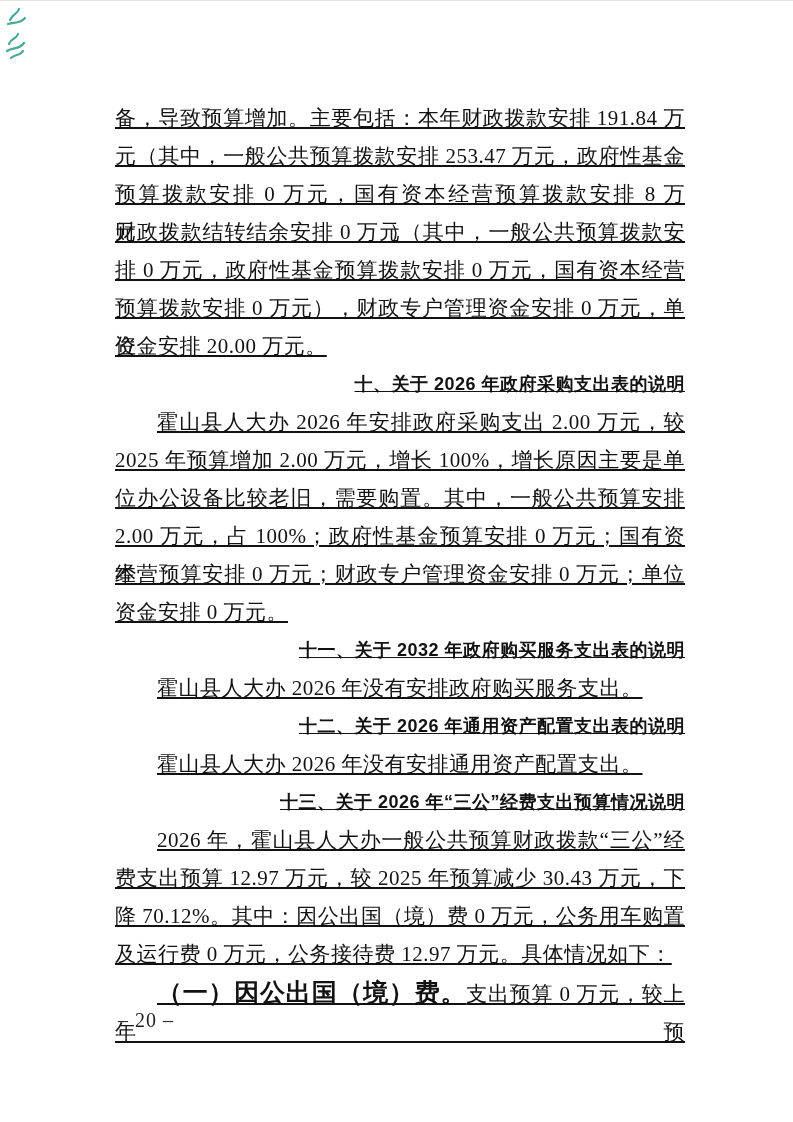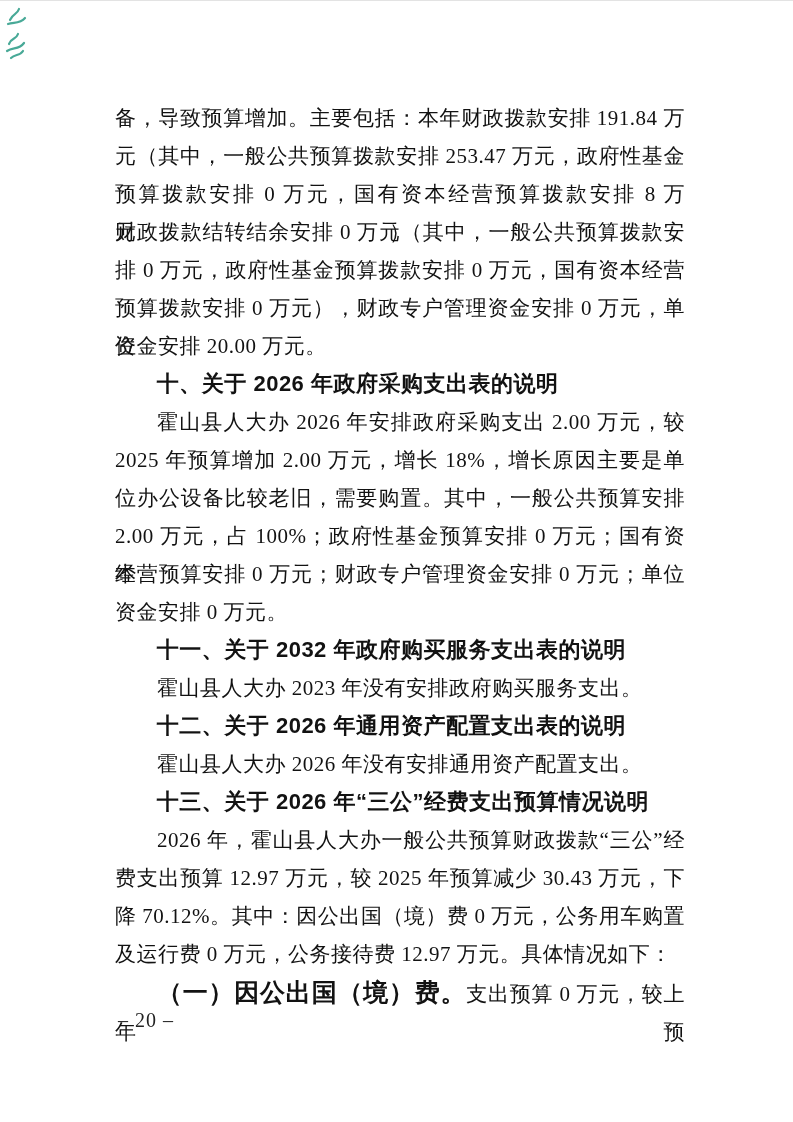--- a/index.html
+++ b/index.html
@@ -33,34 +33,36 @@
     left: 115px;
     top: 98px;
     width: 570px;
   }
   .line {
     height: 38px;
     line-height: 38px;
     font-size: 21px;
     white-space: normal;
     letter-spacing: 0.5px;
+    text-decoration: underline;
   }
   .just {
     text-align: justify;
     text-align-last: justify;
   }
   .indent {
     text-indent: 2em;
   }
   .heading {
     font-family: "Liberation Sans", "DejaVu Sans", sans-serif;
     font-weight: 700;
-    font-size: 22px;
+    font-size: 18px;
     text-indent: 1.9em;
     letter-spacing: 0.5px;
+    text-align: right;
   }
   .bold-lead {
     font-family: "Liberation Sans", "DejaVu Sans", sans-serif;
     font-weight: 700;
     font-size: 25px;
   }
   .footer {
     position: absolute;
     left: 118px;
     top: 1004px;
@@ -90,27 +92,27 @@
   <div class="content" id="content">
       <div class="line just">备，导致预算增加。主要包括：本年财政拨款安排 191.84 万</div>
       <div class="line just">元（其中，一般公共预算拨款安排 253.47 万元，政府性基金</div>
       <div class="line just">预算拨款安排 0 万元，国有资本经营预算拨款安排 8 万元），</div>
       <div class="line just">财政拨款结转结余安排 0 万元（其中，一般公共预算拨款安</div>
       <div class="line just">排 0 万元，政府性基金预算拨款安排 0 万元，国有资本经营</div>
       <div class="line just">预算拨款安排 0 万元），财政专户管理资金安排 0 万元，单位</div>
       <div class="line">资金安排 20.00 万元。</div>
       <div class="line heading">十、关于 2026 年政府采购支出表的说明</div>
       <div class="line just indent">霍山县人大办 2026 年安排政府采购支出 2.00 万元，较</div>
-      <div class="line just">2025 年预算增加 2.00 万元，增长 18%，增长原因主要是单</div>
+      <div class="line just">2025 年预算增加 2.00 万元，增长 100%，增长原因主要是单</div>
       <div class="line just">位办公设备比较老旧，需要购置。其中，一般公共预算安排</div>
       <div class="line just">2.00 万元，占 100%；政府性基金预算安排 0 万元；国有资本</div>
       <div class="line just">经营预算安排 0 万元；财政专户管理资金安排 0 万元；单位</div>
       <div class="line">资金安排 0 万元。</div>
       <div class="line heading">十一、关于 2032 年政府购买服务支出表的说明</div>
-      <div class="line indent">霍山县人大办 2023 年没有安排政府购买服务支出。</div>
+      <div class="line indent">霍山县人大办 2026 年没有安排政府购买服务支出。</div>
       <div class="line heading">十二、关于 2026 年通用资产配置支出表的说明</div>
       <div class="line indent">霍山县人大办 2026 年没有安排通用资产配置支出。</div>
       <div class="line heading">十三、关于 2026 年“三公”经费支出预算情况说明</div>
       <div class="line just indent">2026 年，霍山县人大办一般公共预算财政拨款“三公”经</div>
       <div class="line just">费支出预算 12.97 万元，较 2025 年预算减少 30.43 万元，下</div>
       <div class="line just">降 70.12%。其中：因公出国（境）费 0 万元，公务用车购置</div>
       <div class="line">及运行费 0 万元，公务接待费 12.97 万元。具体情况如下：</div>
       <div class="line just indent"><span class="bold-lead">（一）因公出国（境）费。</span>支出预算 0 万元，较上年预</div>
     </div>
 

